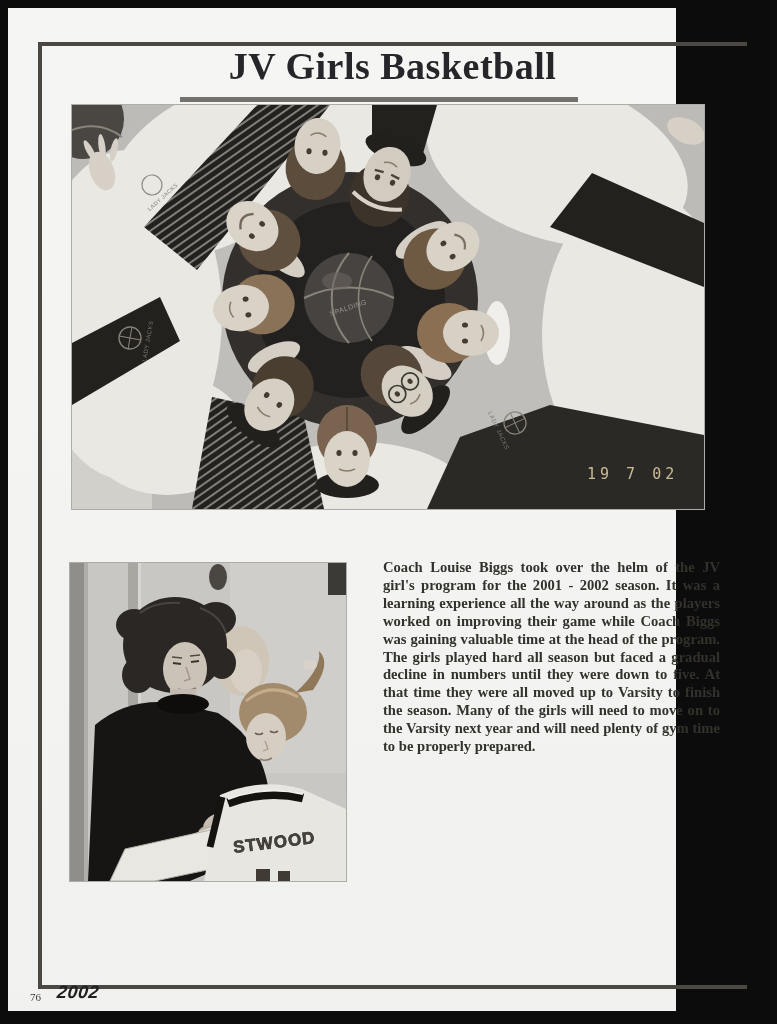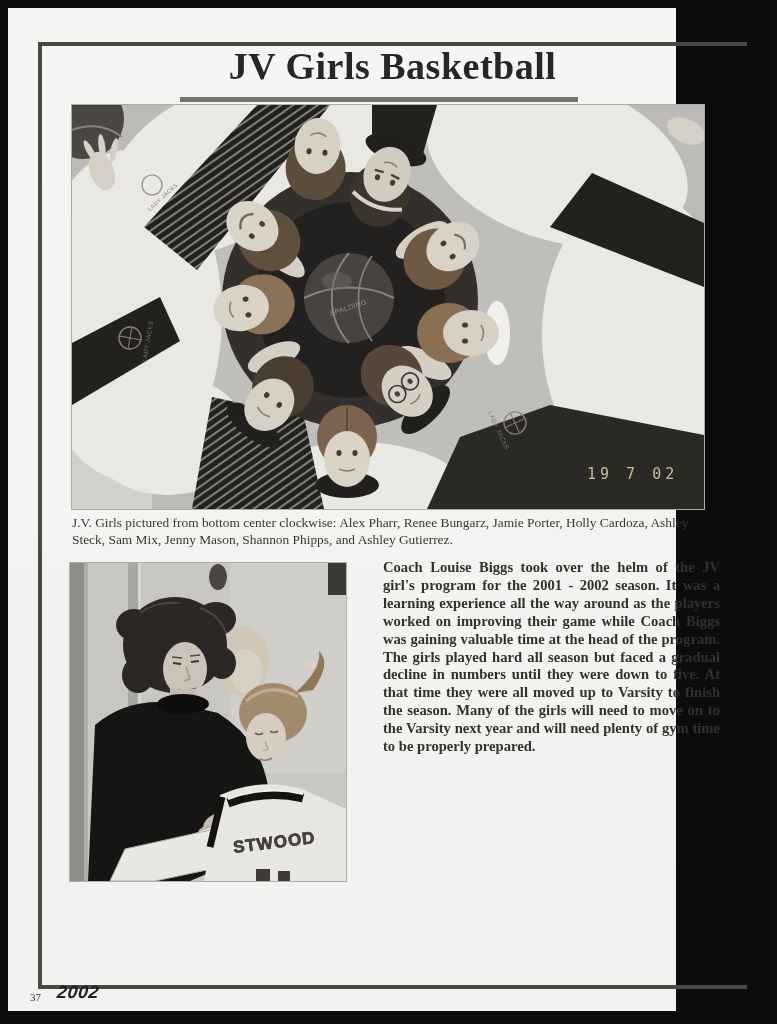--- a/index.html
+++ b/index.html
@@ -230,21 +230,20 @@
         <g transform="translate(80,80) rotate(-42)">
           <circle r="10" stroke="#918b81" stroke-width="1.2" fill="none"></circle>
           <text y="18" text-anchor="middle" font-size="5.5" fill="#847e74" letter-spacing="0.5">LADY JACKS</text>
         </g>
       </g>
 
       <text x="515" y="374" font-family="DejaVu Sans Mono, monospace" font-size="15" letter-spacing="4" fill="#d6c79c" opacity="0.92">19 7 02</text>
     </svg>
   </div>
 
-  <div class="photo-caption">J.V. Girls pictured from bottom center clockwise: Alex Pharr, Renee Bungarz, Jamie Porter, Holly Cardoza, Ashley Steck, Sam Mix, Jenny Mason, Shannon Phipps, and Ashley Gutierrez.</div>
 
   <div class="photo2">
     <svg viewBox="0 0 276 318" width="276" height="318">
       <rect width="276" height="318" fill="#c8c7c3"></rect>
       <rect x="0" y="0" width="14" height="318" fill="#908e8a"></rect>
       <rect x="14" y="0" width="4" height="318" fill="#b0aeaa"></rect>
       <rect x="58" y="0" width="10" height="318" fill="#a9a7a2"></rect>
       <rect x="68" y="0" width="3" height="318" fill="#d8d6d2"></rect>
       <rect x="160" y="0" width="116" height="210" fill="#d0cecb"></rect>
       <rect x="258" y="0" width="18" height="32" fill="#3c3a36"></rect>
@@ -300,16 +299,16 @@
         <path d="M152,234 L140,284" stroke="#14130f" stroke-width="7"></path>
         <text x="205" y="285" text-anchor="middle" transform="rotate(-7 205 285)" font-family="Liberation Sans, sans-serif" font-weight="bold" font-size="17" fill="#4a463e" stroke="#24221e" stroke-width="0.6" letter-spacing="1">STWOOD</text>
         <rect x="186" y="306" width="14" height="12" fill="#3f3b34"></rect>
         <rect x="208" y="308" width="12" height="10" fill="#3f3b34"></rect>
       </g>
     </svg>
   </div>
 
   <div class="article">Coach Louise Biggs took over the helm of the JV girl's program for the 2001 - 2002 season. It was a learning experience all the way around as the players worked on improving their game while Coach Biggs was gaining valuable time at the head of the program. The girls played hard all season but faced a gradual decline in numbers until they were down to five. At that time they were all moved up to Varsity to finish the season. Many of the girls will need to move on to the Varsity next year and will need plenty of gym time to be properly prepared.</div>
 
-  <div class="folio-num">37</div>
+  <div class="folio-num">76</div>
   <div class="folio-year">2002</div>
 
 </div>
 
 </body></html>

